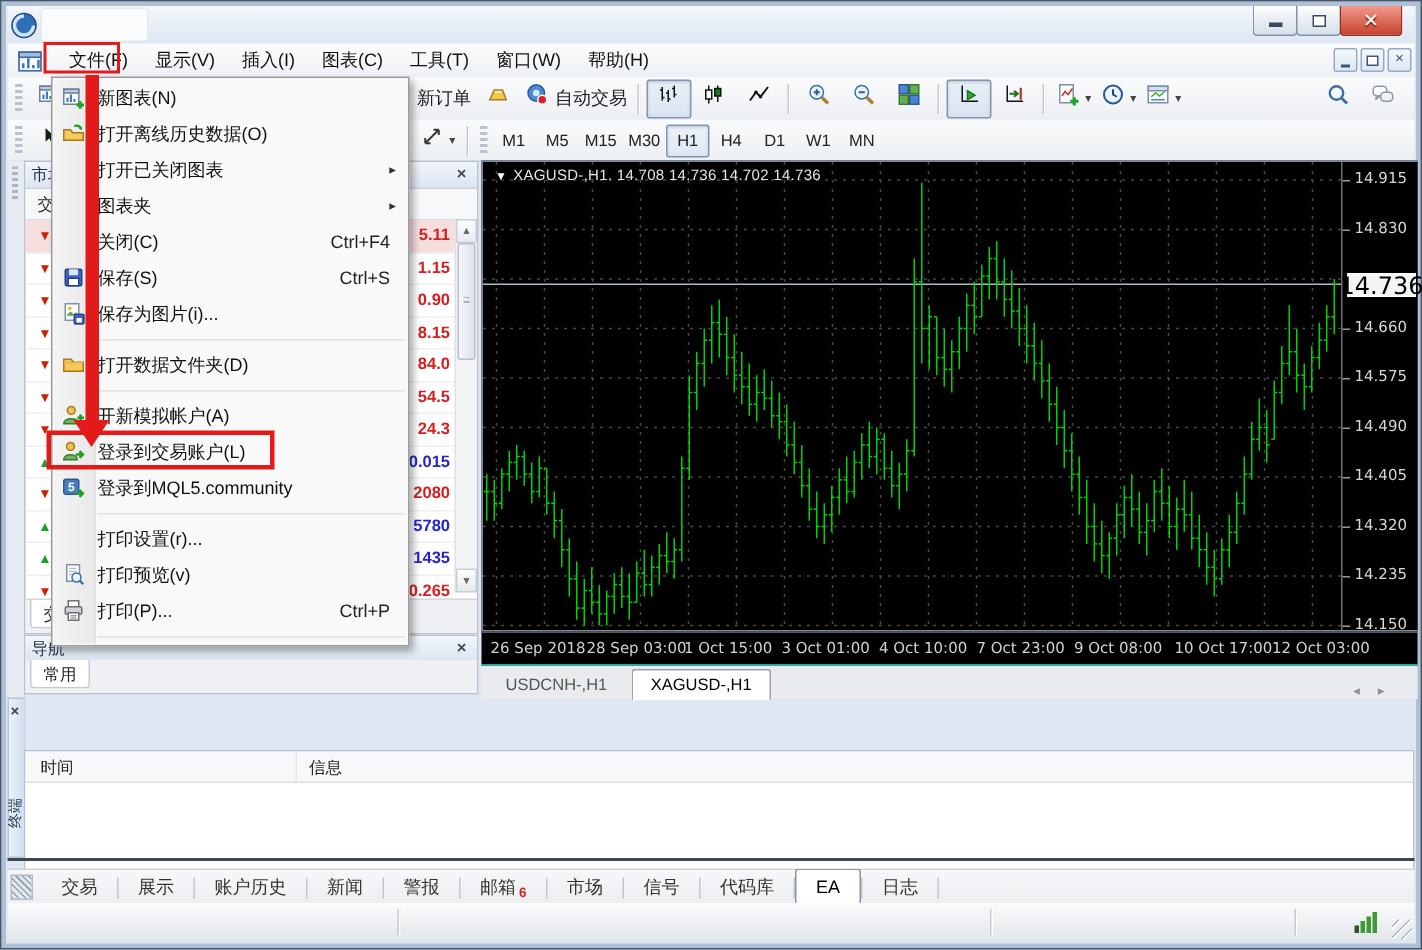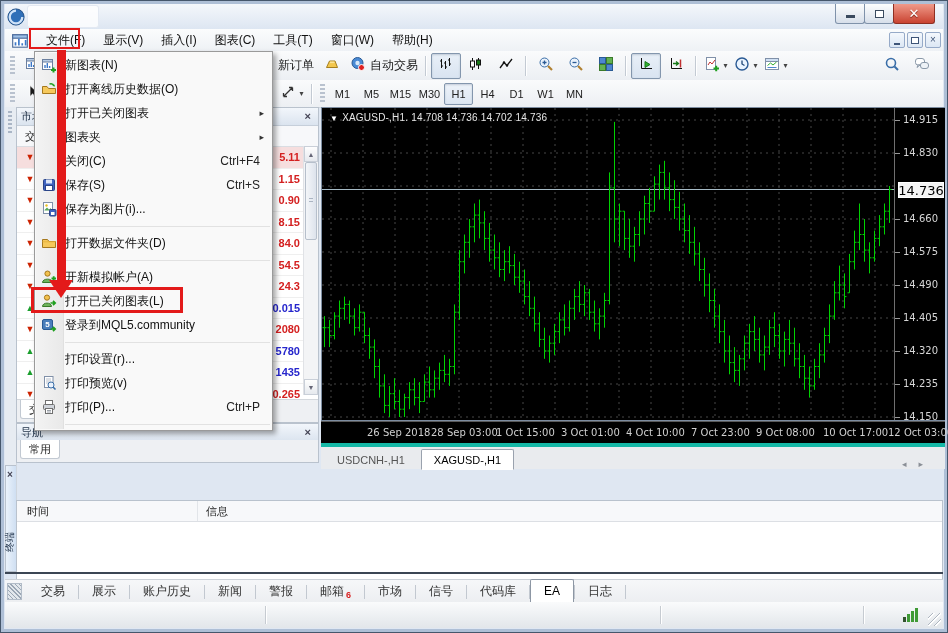--- a/index.html
+++ b/index.html
@@ -75,25 +75,25 @@
   .mini-tab{margin-left:3px;height:18px;padding:0 8px;background:#fff;border:1px solid #c2c9d2;border-top:none;
             border-radius:0 0 3px 3px;font-size:11px;color:#222;display:flex;align-items:center;}
   
   .chart-area{position:absolute;left:320px;top:106px;width:624px;height:314px;background:#000;border:1px solid #7c8ca0;box-sizing:border-box;}
   .chart-canvas{position:absolute;left:0;top:0;width:572px;height:312px;}
   .chart-header{position:absolute;left:8px;top:4px;font-size:10px;color:#e6e6e6;letter-spacing:.2px;}
   .chart-header .tri{font-size:8px;color:#fff;margin-right:4px;}
   .price-axis{position:absolute;left:572px;top:0;width:50px;height:312px;background:#000;border-left:1px solid #6f6f6f;}
   .p-tick{position:absolute;left:8px;font-size:10px;color:#d6d6d6;font-family:"DejaVu Sans",sans-serif;}
   .p-dash{position:absolute;left:0;width:5px;height:1px;background:#9a9a9a;}
-  .price-box{position:absolute;left:3px;width:44px;height:14px;background:#f4f4f4;color:#000;font-size:13px;
+  .price-box{position:absolute;left:3px;width:44px;height:14px;background:#f4f4f4;color:#000;font-size:16px;
              display:flex;align-items:center;justify-content:center;border:1px solid #fff;font-family:"DejaVu Sans",sans-serif;}
   .time-axis{position:absolute;left:320px;top:420px;width:624px;height:22px;background:#000;border-top:1px solid #5a5a5a;}
-  .t-tick{position:absolute;top:5px;font-size:10px;color:#d0d0d0;font-family:"DejaVu Sans",sans-serif;white-space:nowrap;margin-left:40px;}
-  .chart-tabs{position:absolute;left:320px;top:442px;width:624px;height:22px;background:#e9ebee;border-top:4px solid #14b8a6;
+  .t-tick{position:absolute;top:5px;font-size:10px;color:#d0d0d0;font-family:"DejaVu Sans",sans-serif;white-space:nowrap;}
+  .chart-tabs{position:absolute;left:320px;top:442px;width:624px;height:22px;background:#e9ebee;border-top:1px solid #14b8a6;
               display:flex;align-items:flex-end;text-align:center;}
   .ctab{height:19px;padding:0 12px;display:flex;align-items:center;font-size:11px;color:#555;margin-left:4px;}
   .ctab.active{background:#fff;border:1px solid #9aa2ae;border-bottom:1px solid #fff;color:#000;
                border-radius:2px 2px 0 0;position:relative;top:1px;}
   .ctab-arrows{margin-left:auto;padding-right:10px;color:#8a8f96;font-size:9px;letter-spacing:12px;}
   
   .terminal{position:absolute;left:15px;top:464px;right:4px;height:107px;background:#fff;border:1px solid #b9c2cd;margin-top:35px;}
   .term-strip{position:absolute;left:4px;top:464px;width:11px;height:107px;background:linear-gradient(90deg,#eaf2fb,#cfdff2);
               border:1px solid #b9c2cd;border-right:none;box-sizing:border-box;}
   .term-strip .x{position:absolute;top:3px;left:1px;font-size:10px;font-weight:bold;color:#445;}
@@ -1048,21 +1048,21 @@
           <span class="lab">开新模拟帐户(A)</span>
         </div>
         <div class="dd-item">
           <span class="ico">
             <svg viewBox="0 0 16 16">
               <circle cx="6" cy="4.6" r="2.6" fill="#f2c14e" stroke="#a5781e"></circle>
               <path d="M1.5 13.5 c0 -4.5 9 -4.5 9 0 Z" fill="#6fb45c" stroke="#3a7a2a"></path>
               <path d="M9.5 10 h4.5 m-2 -2.2 l2.2 2.2 -2.2 2.2" fill="none" stroke="#1fa01f" stroke-width="1.7"></path>
             </svg>
           </span>
-          <span class="lab">打开已关闭图表(L)</span>
+          <span class="lab">登录到交易账户(L)</span>
         </div>
         <div class="dd-item">
           <span class="ico">
             <svg viewBox="0 0 16 16">
               <rect x="1.5" y="2.5" width="10" height="10" rx="1.5" fill="#4a7ebb" stroke="#2a5a94"></rect>
               <text x="6.5" y="10.3" font-size="8" font-weight="bold" fill="#fff" text-anchor="middle">5</text>
               <path d="M9.5 12 h4.5 m-2 -2.2 l2.2 2.2 -2.2 2.2" fill="none" stroke="#1fa01f" stroke-width="1.7"></path>
             </svg>
           </span>
           <span class="lab">登录到MQL5.community</span>

